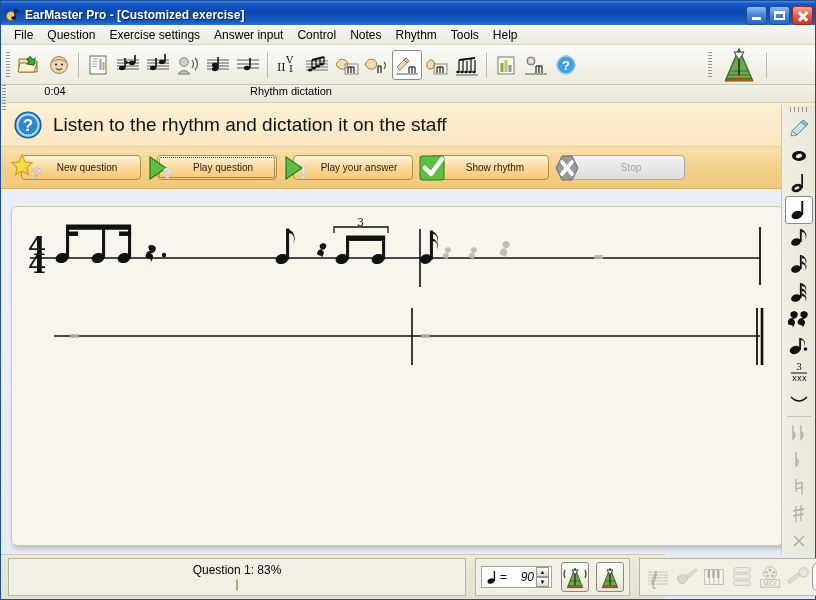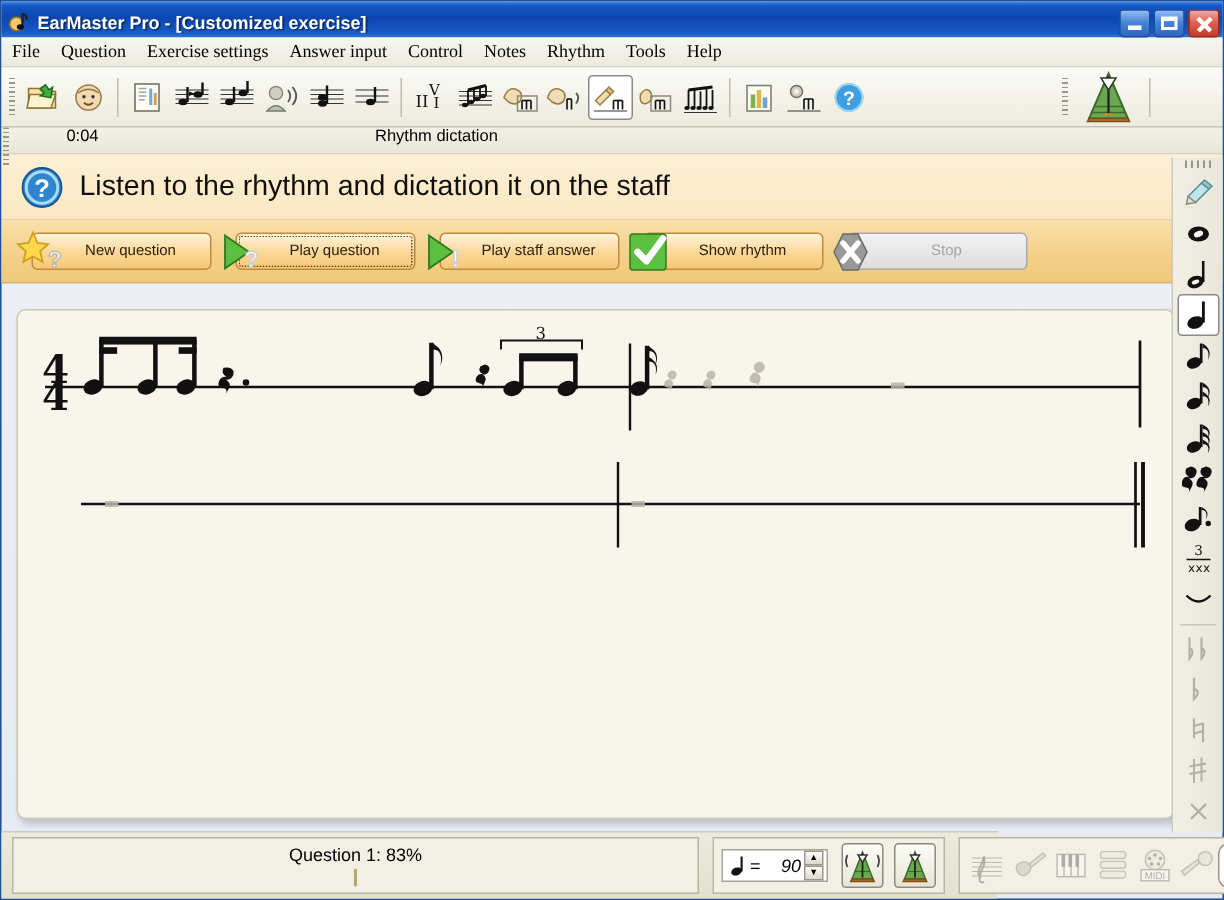--- a/index.html
+++ b/index.html
@@ -27,22 +27,22 @@
       background:linear-gradient(#93bdf2,#4a86d8 45%,#2a66be);
       position:relative;}
   .wb.close{background:linear-gradient(#f7a9a0,#e06253 45%,#c33a28);border-color:#9b2b1c;}
   .wb i{position:absolute;background:#fff;}
   .wb.min i{left:5px;bottom:4px;width:9px;height:3px;}
   .wb.max i{left:4px;top:4px;width:11px;height:9px;background:transparent;border:2px solid #fff;border-top-width:3px;}
   .wb.close i.a{left:4px;top:8px;width:12px;height:2.5px;transform:rotate(45deg);}
   .wb.close i.b{left:4px;top:8px;width:12px;height:2.5px;transform:rotate(-45deg);}
 
   
-  .menubar{height:20px;display:flex;align-items:center;
-           background:linear-gradient(#f6f6f2,#eceade);border-bottom:1px solid #d8d4c4;font-family:Liberation Serif, serif;}
+  .menubar{height:20px;display:flex;align-items:center;padding-left:6px;
+           background:linear-gradient(#f6f6f2,#eceade);border-bottom:1px solid #d8d4c4;}
   .menubar span{padding:2px 7px;font-size:12px;color:#000;cursor:default;}
 
   
   .toolbar{height:40px;display:flex;align-items:center;
            background:linear-gradient(#fbfbf7,#ecead e);background:linear-gradient(#fbfbf8,#edebdd);
            border-bottom:1px solid #c8c4b4;padding-left:4px;position:relative;}
   .grip{width:4px;height:26px;margin:0 4px 0 1px;
         background:repeating-linear-gradient(to bottom,#9a968a 0 1px,transparent 1px 3px);}
   .tb-sep{width:1px;height:26px;background:#c0bcae;margin:0 4px;}
   .tbtn{width:30px;height:30px;display:flex;align-items:center;justify-content:center;
@@ -404,21 +404,21 @@
       <div class="cap">Play question</div>
     </div>
 
     <div class="abtn">
       <div class="ico">
         <svg width="34" height="30" viewBox="0 0 34 30">
           <path d="M5 4 L21 15 L5 26 Z" fill="#5cbf3f" stroke="#2e7a1d" stroke-width="1.2"></path>
           <text x="20" y="25" font-size="16" fill="#fff" stroke="#cfcfcf" font-family="Liberation Sans, sans-serif" font-weight="bold">!</text>
         </svg>
       </div>
-      <div class="cap">Play staff answer</div>
+      <div class="cap">Play your answer</div>
     </div>
 
     <div class="abtn">
       <div class="ico">
         <svg width="34" height="30" viewBox="0 0 34 30">
           <rect x="3" y="3" width="24" height="24" rx="2" fill="#5cbf3f" stroke="#2e7a1d"></rect>
           <path d="M8 15 l6 6 L25 6" fill="none" stroke="#fff" stroke-width="4.5" stroke-linecap="round" stroke-linejoin="round"></path>
         </svg>
       </div>
       <div class="cap">Show rhythm</div>

